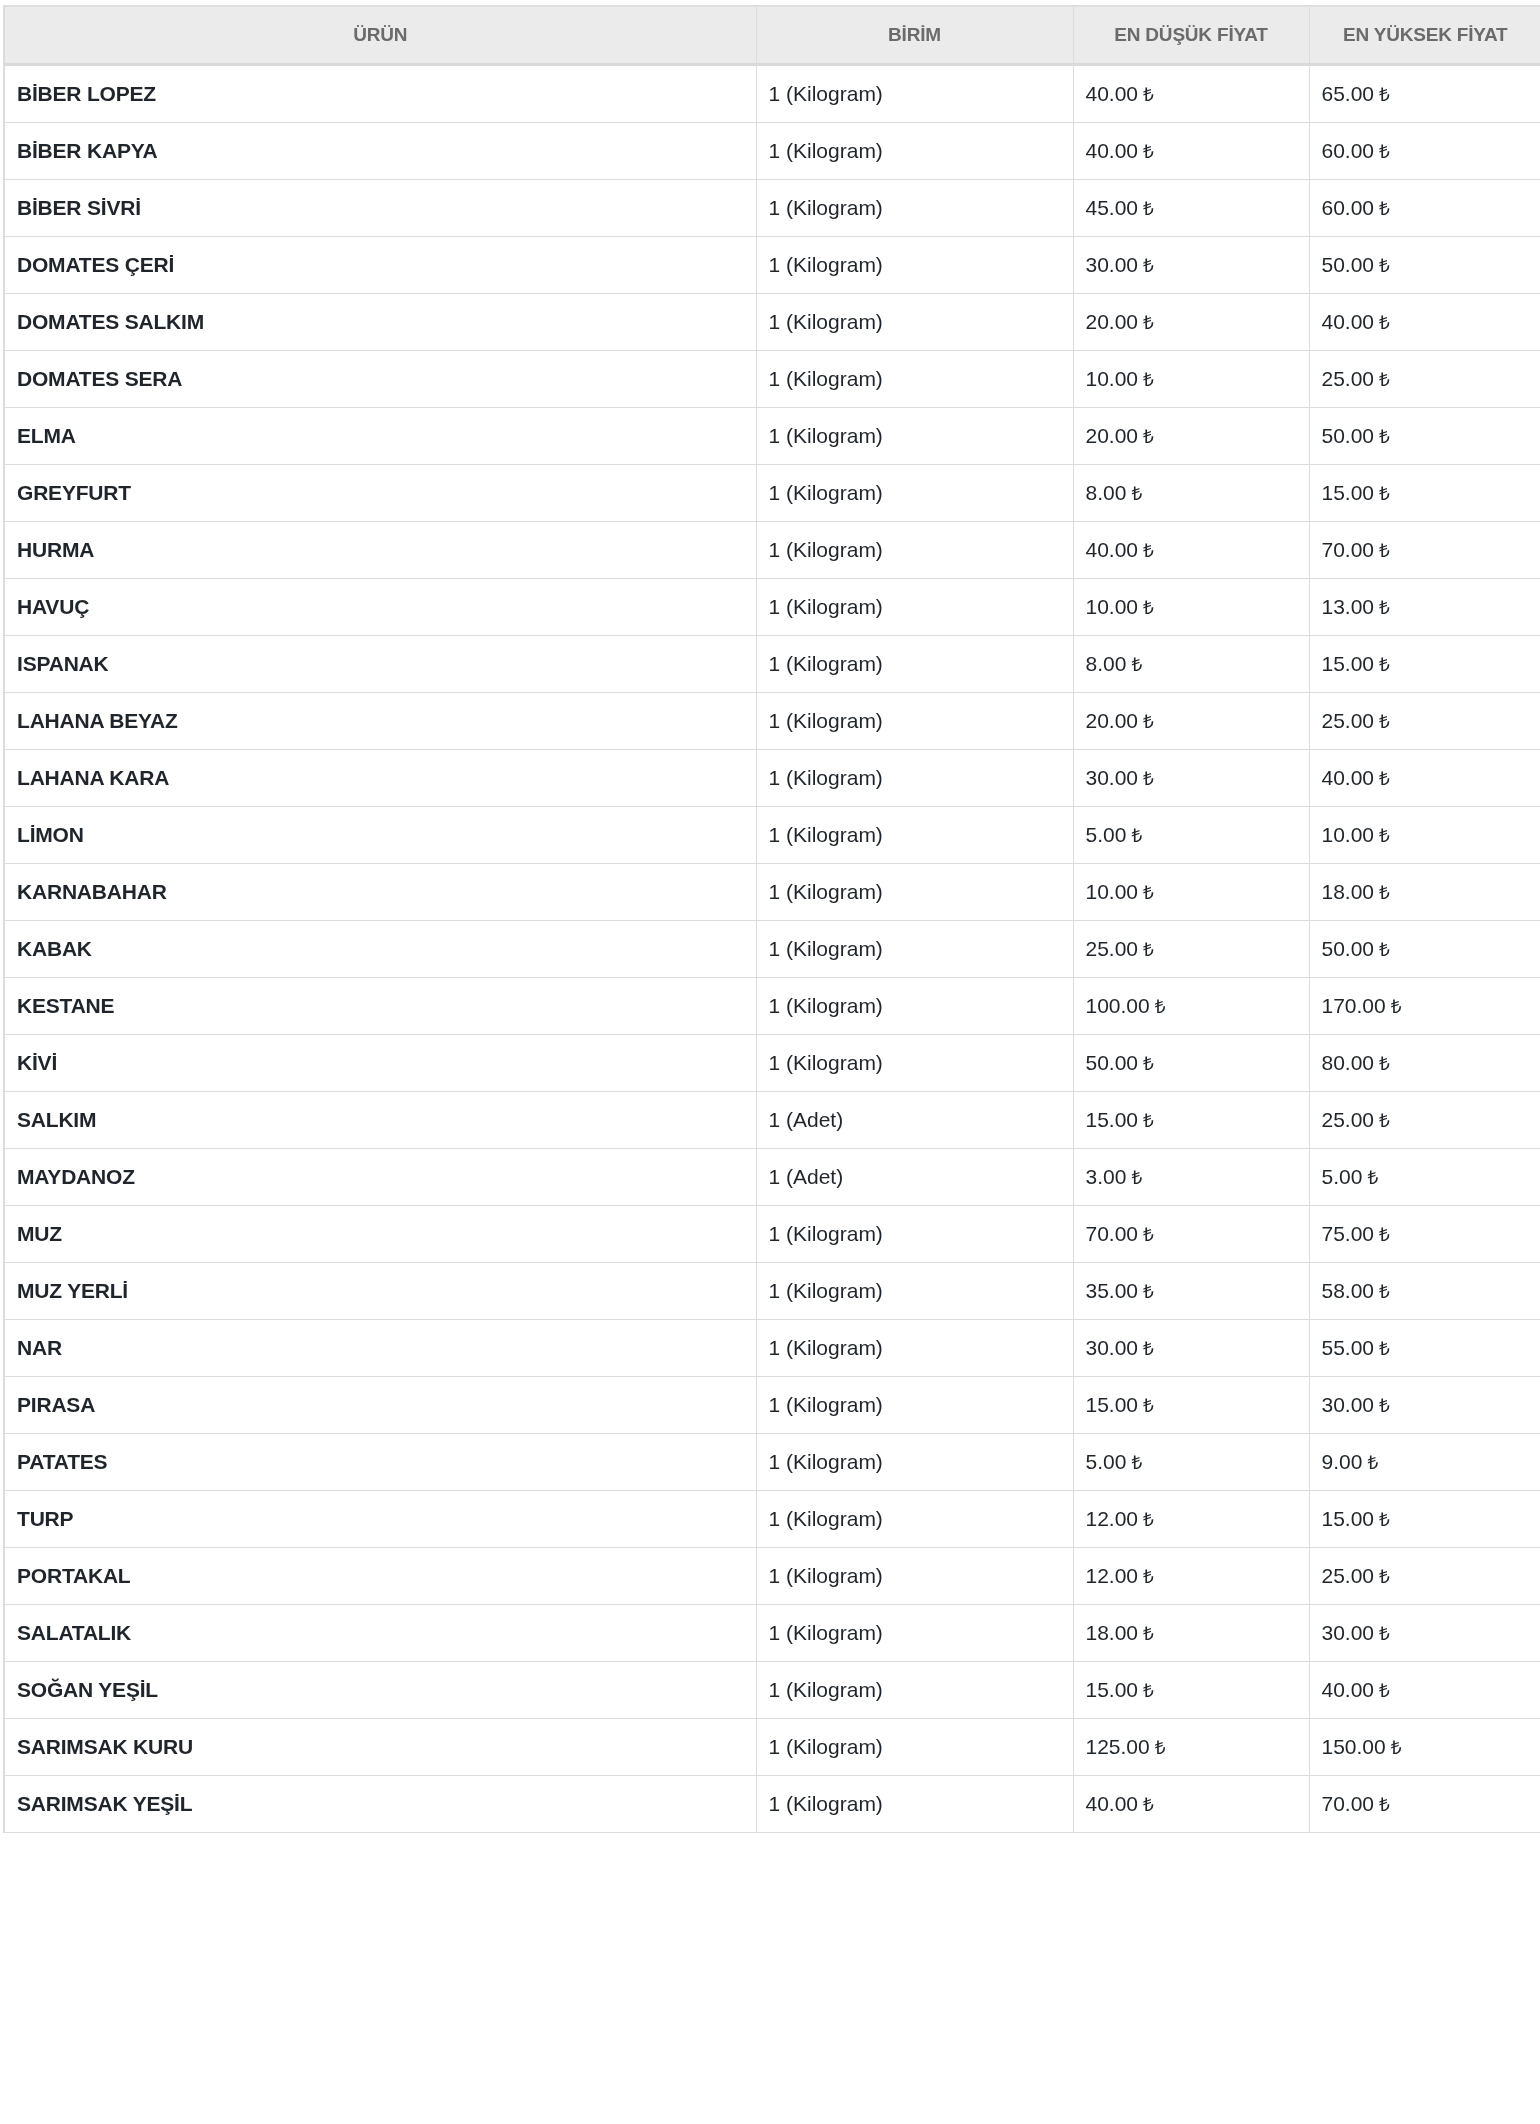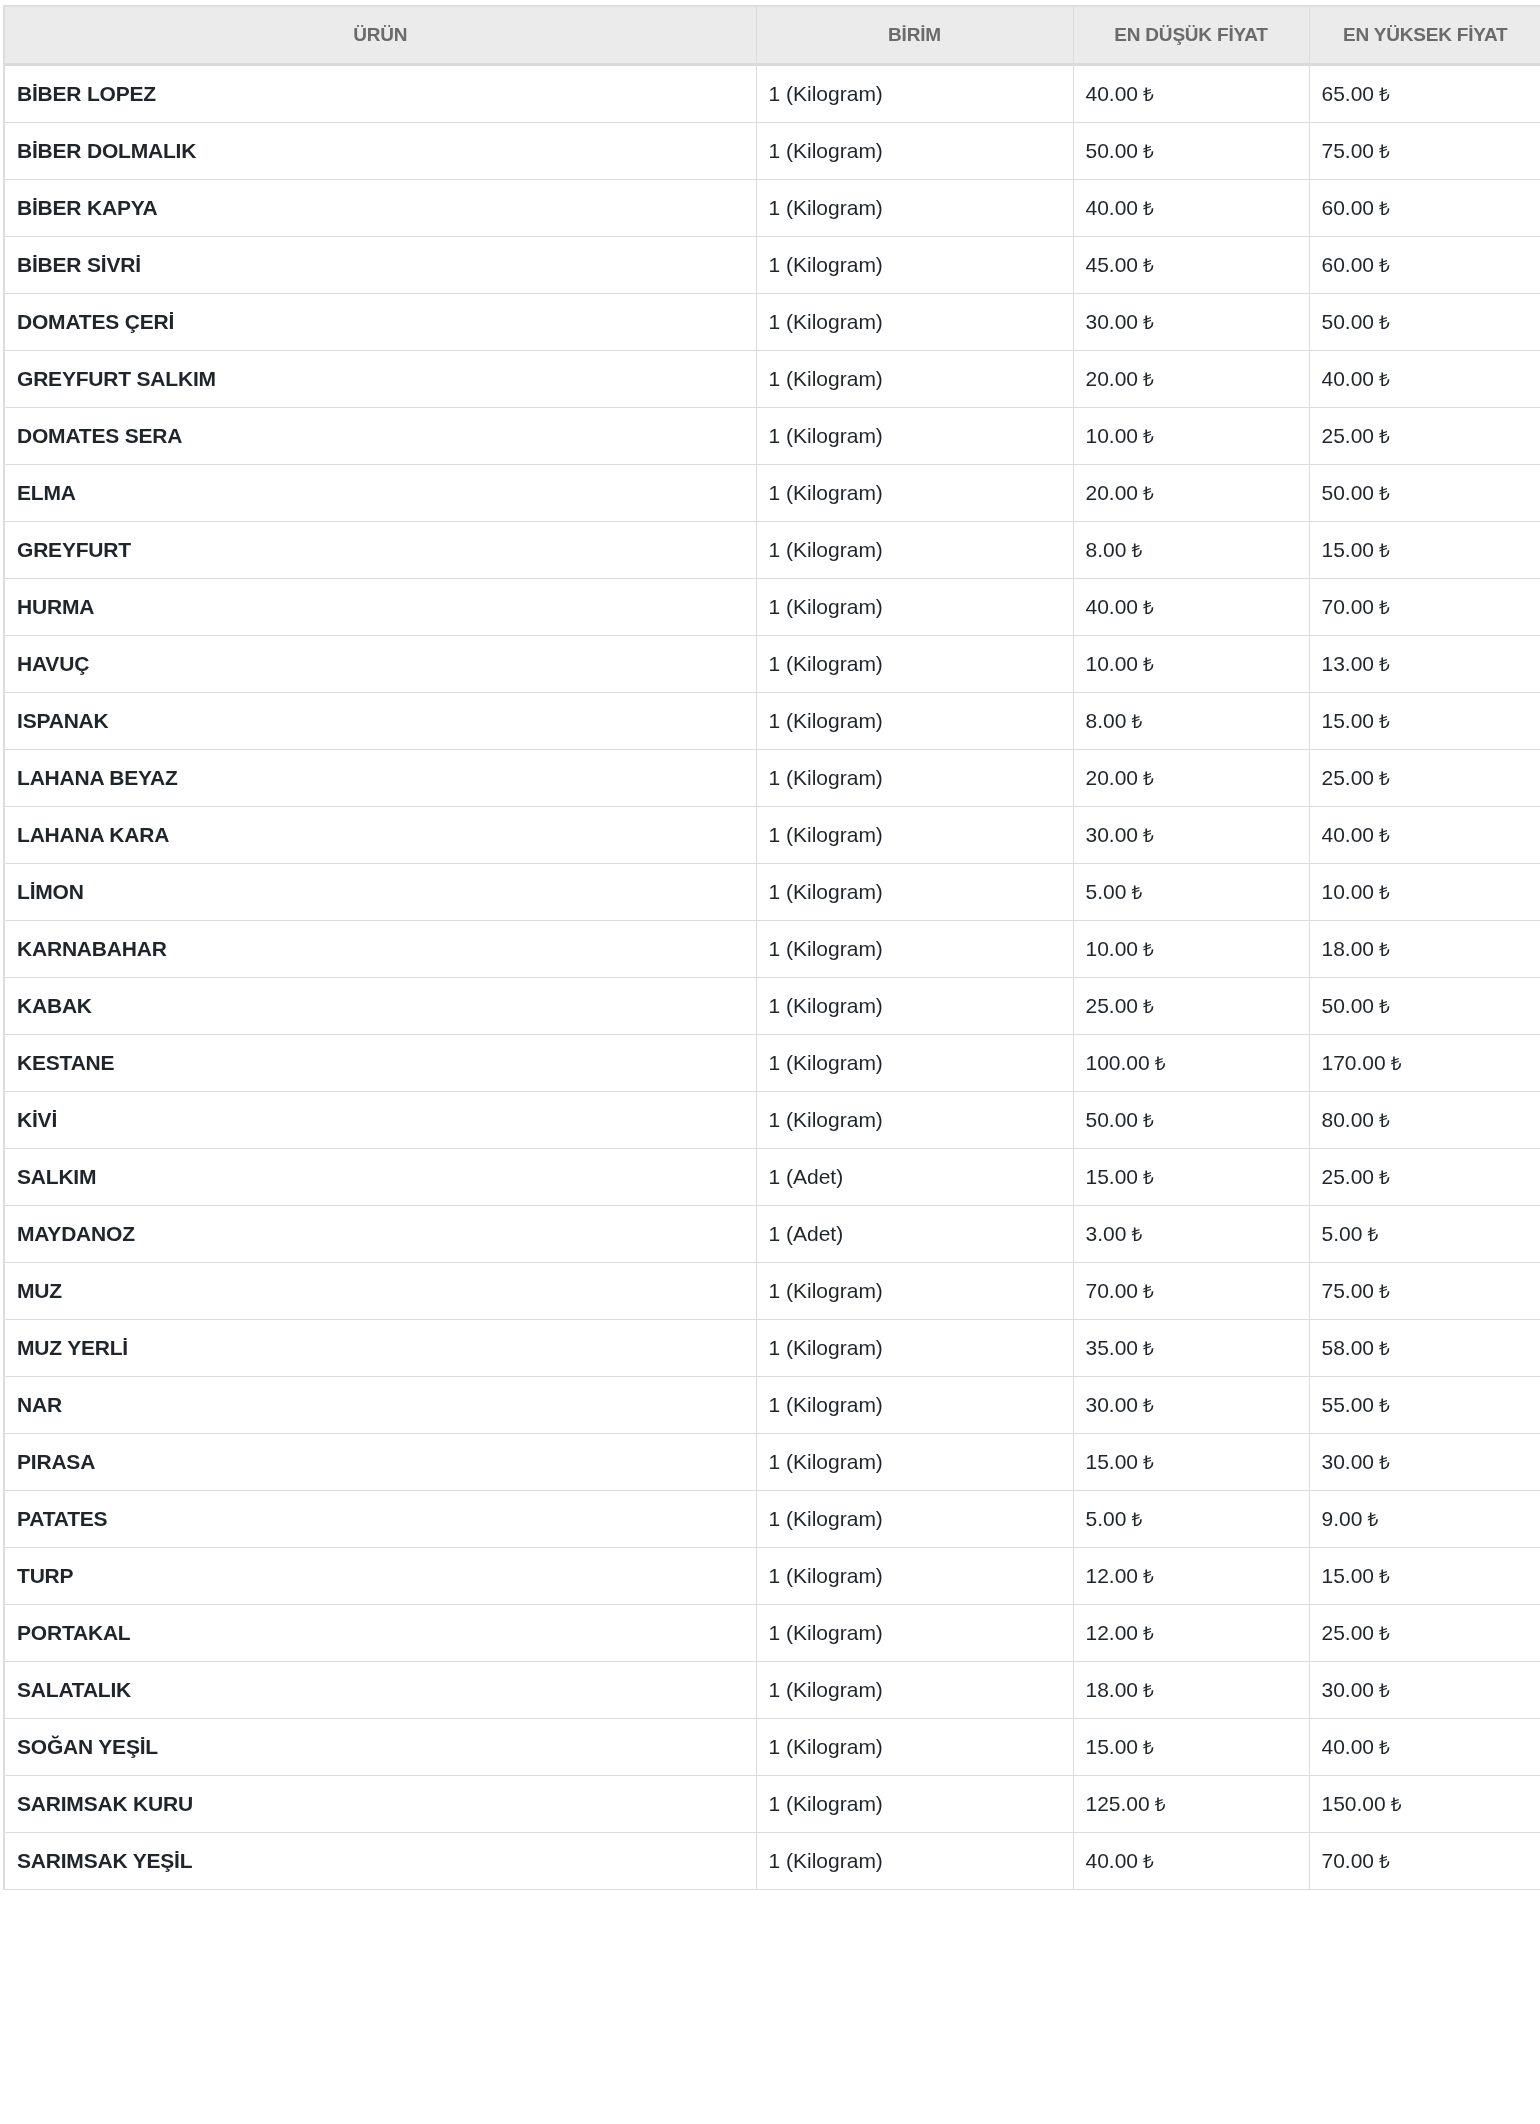--- a/index.html
+++ b/index.html
@@ -57,45 +57,39 @@
       </tr>
     </thead>
     <tbody id="tbody">
         <tr>
           <td><span>BİBER LOPEZ</span></td>
           <td><span>1 (Kilogram)</span></td>
           <td><span>40.00</span><span class="cur">₺</span></td>
           <td><span>65.00</span><span class="cur">₺</span></td>
         </tr>
         <tr>
-          <td><span>BİBER DOLMALIK</span></td>
-          <td><span>1 (Kilogram)</span></td>
-          <td><span>50.00</span><span class="cur">₺</span></td>
-          <td><span>75.00</span><span class="cur">₺</span></td>
-        </tr>
-        <tr>
           <td><span>BİBER KAPYA</span></td>
           <td><span>1 (Kilogram)</span></td>
           <td><span>40.00</span><span class="cur">₺</span></td>
           <td><span>60.00</span><span class="cur">₺</span></td>
         </tr>
         <tr>
           <td><span>BİBER SİVRİ</span></td>
           <td><span>1 (Kilogram)</span></td>
           <td><span>45.00</span><span class="cur">₺</span></td>
           <td><span>60.00</span><span class="cur">₺</span></td>
         </tr>
         <tr>
           <td><span>DOMATES ÇERİ</span></td>
           <td><span>1 (Kilogram)</span></td>
           <td><span>30.00</span><span class="cur">₺</span></td>
           <td><span>50.00</span><span class="cur">₺</span></td>
         </tr>
         <tr>
-          <td><span>GREYFURT SALKIM</span></td>
+          <td><span>DOMATES SALKIM</span></td>
           <td><span>1 (Kilogram)</span></td>
           <td><span>20.00</span><span class="cur">₺</span></td>
           <td><span>40.00</span><span class="cur">₺</span></td>
         </tr>
         <tr>
           <td><span>DOMATES SERA</span></td>
           <td><span>1 (Kilogram)</span></td>
           <td><span>10.00</span><span class="cur">₺</span></td>
           <td><span>25.00</span><span class="cur">₺</span></td>
         </tr>

